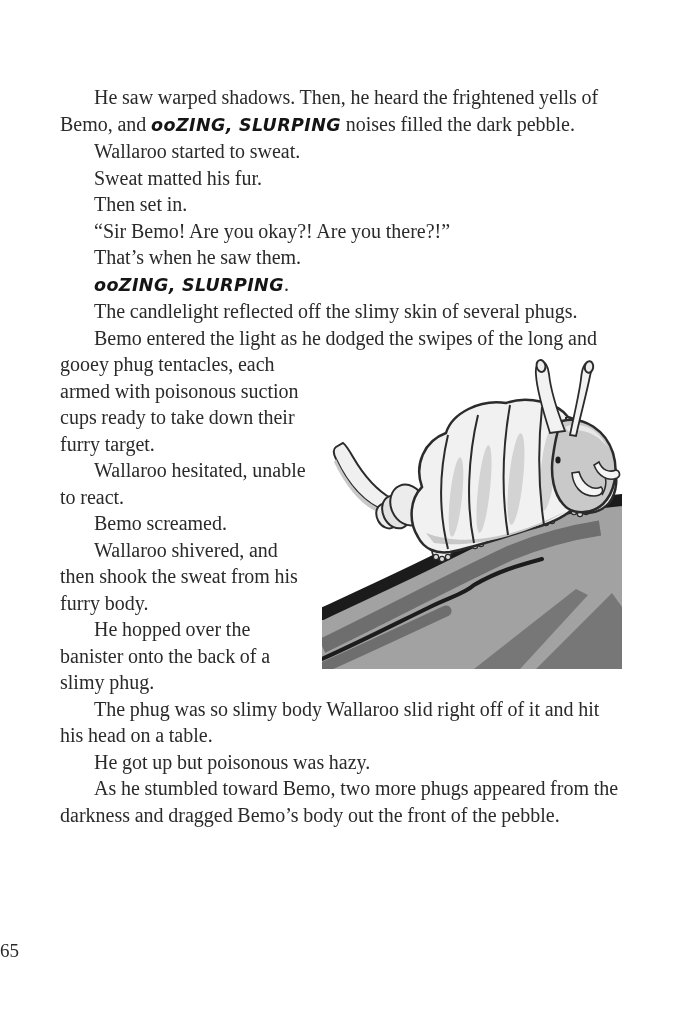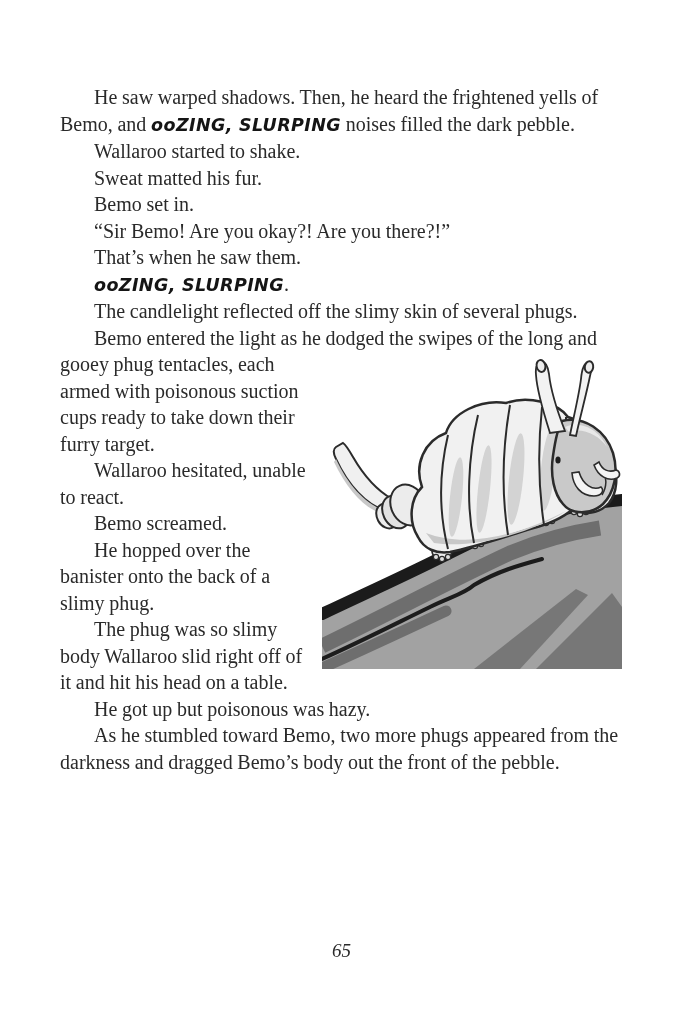--- a/index.html
+++ b/index.html
@@ -31,37 +31,36 @@
   }
   .illu-float {
     float:right;
     width:314px;
     height:322px;
   }
   .illu-float svg { display:block; margin:6px 0 0 auto; }
   .page-num {
     position:absolute;
     left:0; right:0; top:940px;
-    text-align:center;
+    text-align:left;
     font-size:19px;
-    font-style:italic;
     color:#2a2a2a;
   }
 </style>
 </head>
 <body>
 
 <div class="page">
   <div class="text-block">
 
     <p class="para"><span>He saw warped shadows. Then, he heard the frightened yells of Bemo, and </span><span class="sfx">ooZING, SLURPING</span><span> noises filled the dark pebble.</span></p>
 
-    <p class="para">Wallaroo started to shake.</p>
+    <p class="para">Wallaroo started to sweat.</p>
     <p class="para">Sweat matted his fur.</p>
-    <p class="para">Bemo set in.</p>
+    <p class="para">Then set in.</p>
     <p class="para">“Sir Bemo! Are you okay?! Are you there?!”</p>
     <p class="para">That’s when he saw them.</p>
 
     <p class="para"><span class="sfx">ooZING, SLURPING</span><span>.</span></p>
 
     <p class="para">The candlelight reflected off the slimy skin of several phugs.</p>
 
     <p class="para"><span>Bemo entered the light as he dodged the swipes of the long</span><span class="illu-float">
           <svg width="300" height="312" viewBox="0 0 300 312" xmlns="http://www.w3.org/2000/svg">
 
@@ -139,20 +138,21 @@
         <path fill="#f2f2f2" stroke="#2b2b2b" stroke-width="1.8" d="M228,76 C221,54 215,34 214,18 C213,9 216,5 220,5 C224,5 226,10 227,17 C229,36 236,56 243,74 Z"></path>
         <ellipse cx="219" cy="9" rx="4.4" ry="6" fill="#ededed" stroke="#2b2b2b" stroke-width="2" transform="rotate(-12 219 9)"></ellipse>
         <path fill="#f2f2f2" stroke="#2b2b2b" stroke-width="1.8" d="M248,78 C252,58 257,38 259,22 C260,11 262,6 266,6 C270,6 270,11 268,19 C264,39 258,60 254,79 Z"></path>
         <ellipse cx="267" cy="10" rx="4.2" ry="5.8" fill="#ededed" stroke="#2b2b2b" stroke-width="2" transform="rotate(8 267 10)"></ellipse>
       </g>
     </svg>
         </span> <span>and gooey phug tentacles, each armed with poisonous suction cups ready to take down their furry target.</span></p>
 
     <p class="para">Wallaroo hesitated, unable to react.</p>
     <p class="para">Bemo screamed.</p>
+    <p class="para">Wallaroo shivered, and then shook the sweat from his furry body.</p>
     <p class="para">He hopped over the banister onto the back of a slimy phug.</p>
     <p class="para">The phug was so slimy body Wallaroo slid right off of it and hit his head on a table.</p>
     <p class="para">He got up but poisonous was hazy.</p>
     <p class="para">As he stumbled toward Bemo, two more phugs appeared from the darkness and dragged Bemo’s body out the front of the pebble.</p>
   </div>
 
   <div class="page-num">65</div>
 </div>
 
 </body></html>

